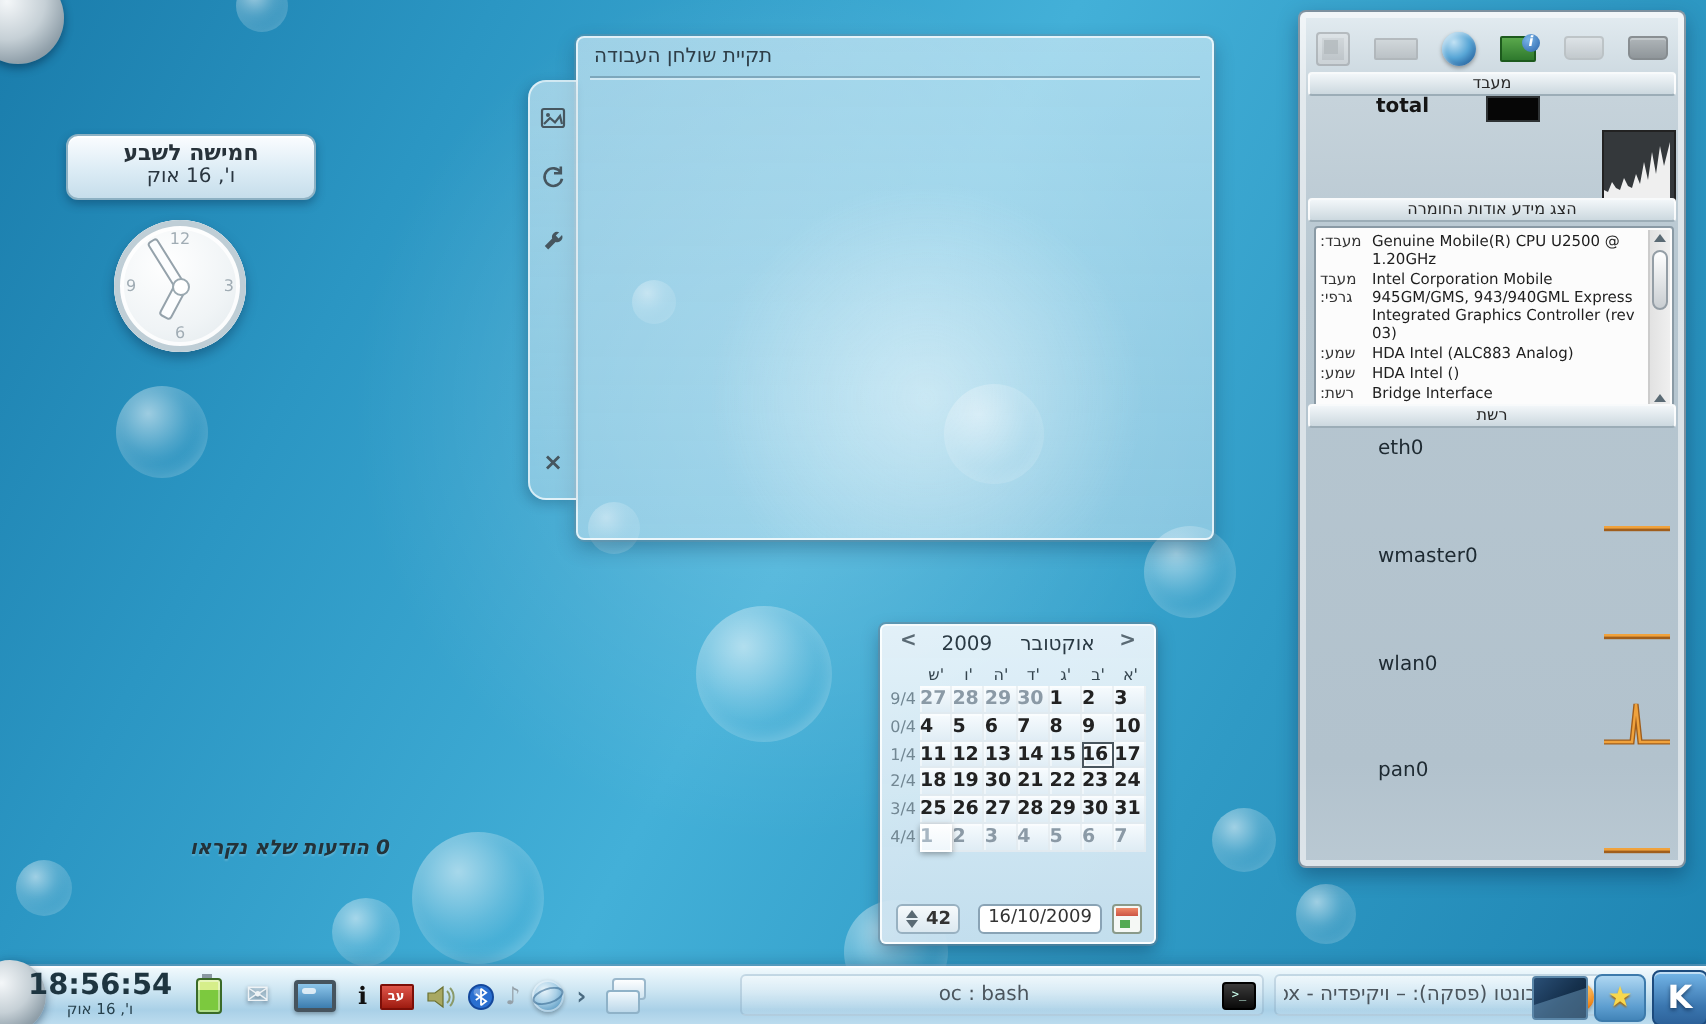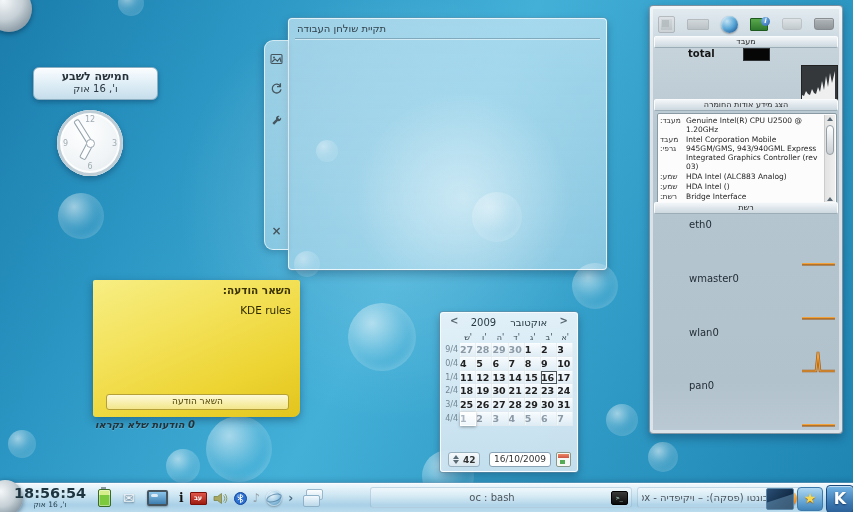--- a/index.html
+++ b/index.html
@@ -249,25 +249,20 @@
         </svg>
     </div>
     <div class="hbtn" style="top:71px;">
       <svg width="13" height="13" viewBox="0 0 13 13">
           <path d="M9.6 2.1 a2.6 2.6 0 0 0 -3.5 3.2 L2.4 9 l1.7 1.7 3.7-3.7 a2.6 2.6 0 0 0 3.2-3.5 L9.3 5.2 7.9 3.8 Z" fill="#46565f"></path>
         </svg>
     </div>
     <div class="hbtn hclose" style="top:184px;">×</div>
   </div>
 
-  <div id="note">
-    <div class="note-title">השאר הודעה:</div>
-    <div class="note-body">KDE rules</div>
-    <div class="note-btn">השאר הודעה</div>
-  </div>
   <div id="note-unread">0 הודעות שלא נקראו</div>
 
   <div id="calendar">
     <div class="cal-head">
       <span class="cal-nav cal-prev">&lt;</span>
       <span>2009</span>
       <span>אוקטובר</span>
       <span class="cal-nav cal-next">&gt;</span>
     </div>
     <div id="cal-grid">
@@ -371,21 +366,21 @@
     <span id="cpu-big">
       <svg width="33" height="33" viewBox="0 0 33 33">
           <path d="M0 33 L0 29 L2 30 L4 25 L6 28 L8 29 L10 23 L12 27 L14 28 L16 21 L18 26 L20 15 L22 24 L24 10 L26 21 L28 7 L30 17 L33 5 L33 33 Z" fill="#ffffff" opacity="0.92"></path>
         </svg>
     </span>
     <div class="strip" id="strip-info">הצג מידע אודות החומרה</div>
     <div id="info-box">
       <div id="info-lines">
           <div class="iline">
             <span class="ilabel">מעבד:</span>
-            <span class="ival">Genuine Intel(R) CPU U2500 @ 1.20GHz</span>
+            <span class="ival">Genuine Mobile(R) CPU U2500 @ 1.20GHz</span>
           </div>
           <div class="iline">
             <span class="ilabel">מעבד גרפי:</span>
             <span class="ival">Intel Corporation Mobile 945GM/GMS, 943/940GML Express Integrated Graphics Controller (rev 03)</span>
           </div>
           <div class="iline">
             <span class="ilabel">שמע:</span>
             <span class="ival">HDA Intel (ALC883 Analog)</span>
           </div>
           <div class="iline">

